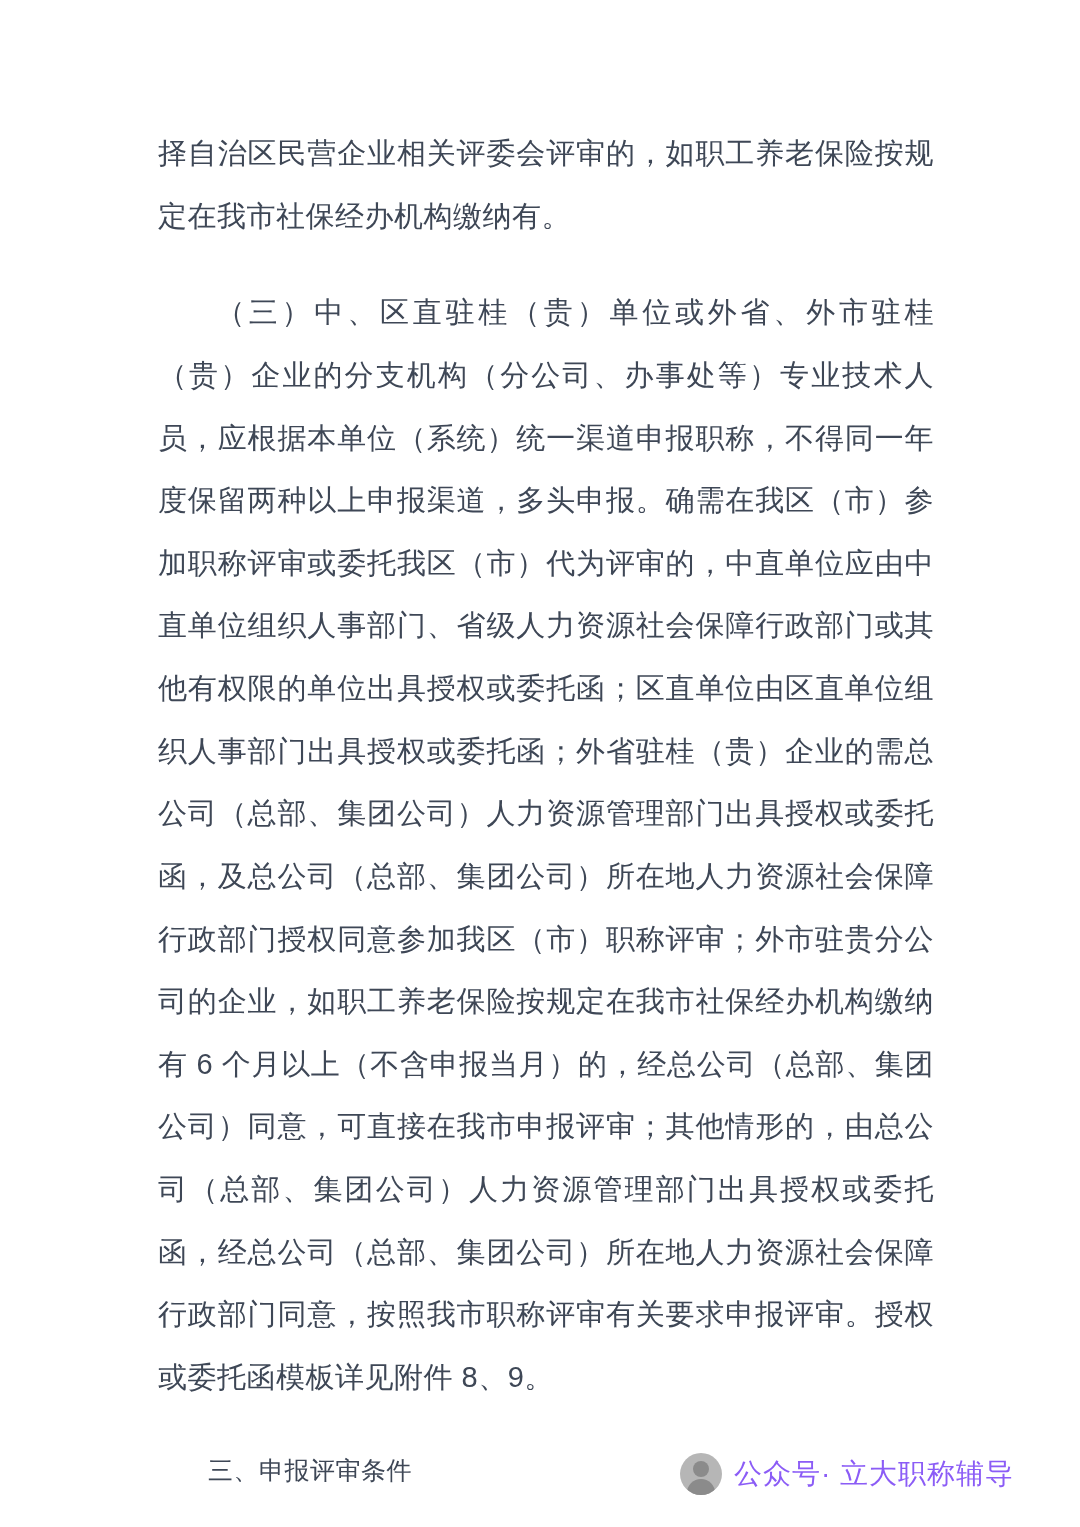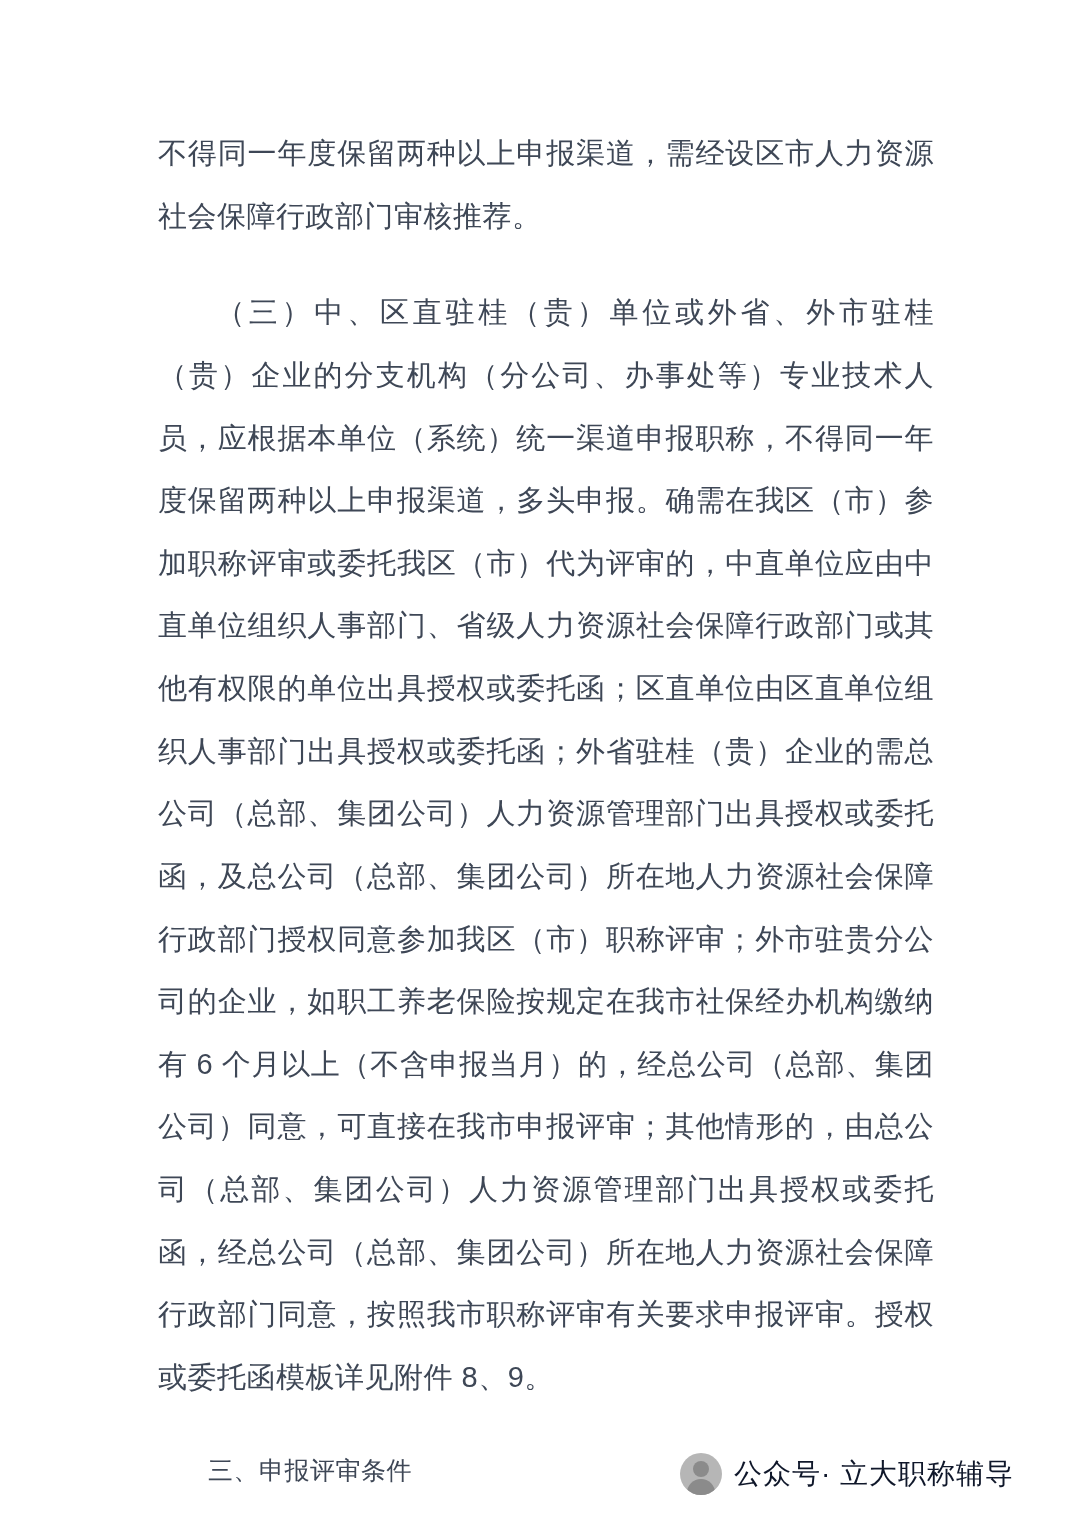--- a/index.html
+++ b/index.html
@@ -72,33 +72,33 @@
     position: absolute;
     left: 7px;
     top: 26px;
     width: 28px;
     height: 20px;
     border-radius: 14px 14px 0 0;
     background: #8b8b8b;
   }
   .footer-text {
     font-size: 28px;
-    color: #0f172a;
+    color: #8b5cf6;
     letter-spacing: 1px;
     white-space: nowrap;
   }
 </style>
 </head>
 <body>
 
 <div class="page">
 
   <div class="content">
 
-    <p class="body-text">不得同一年度保留两种以上申报渠道，需经设区市人力资源社会保障行政部门审核推荐。</p>
+    <p class="body-text">择自治区民营企业相关评委会评审的，如职工养老保险按规定在我市社保经办机构缴纳有。</p>
 
     <p class="body-text indent">（三）中、区直驻桂（贵）单位或外省、外市驻桂（贵）企业的分支机构（分公司、办事处等）专业技术人员，应根据本单位（系统）统一渠道申报职称，不得同一年度保留两种以上申报渠道，多头申报。确需在我区（市）参加职称评审或委托我区（市）代为评审的，中直单位应由中直单位组织人事部门、省级人力资源社会保障行政部门或其他有权限的单位出具授权或委托函；区直单位由区直单位组织人事部门出具授权或委托函；外省驻桂（贵）企业的需总公司（总部、集团公司）人力资源管理部门出具授权或委托函，及总公司（总部、集团公司）所在地人力资源社会保障行政部门授权同意参加我区（市）职称评审；外市驻贵分公司的企业，如职工养老保险按规定在我市社保经办机构缴纳有 6 个月以上（不含申报当月）的，经总公司（总部、集团公司）同意，可直接在我市申报评审；其他情形的，由总公司（总部、集团公司）人力资源管理部门出具授权或委托函，经总公司（总部、集团公司）所在地人力资源社会保障行政部门同意，按照我市职称评审有关要求申报评审。授权或委托函模板详见附件 8、9。</p>
 
     <p class="section-heading">三、申报评审条件</p>
 
   </div>
 
   <div class="footer">
     <span class="footer-badge">
       <span class="head"></span>

